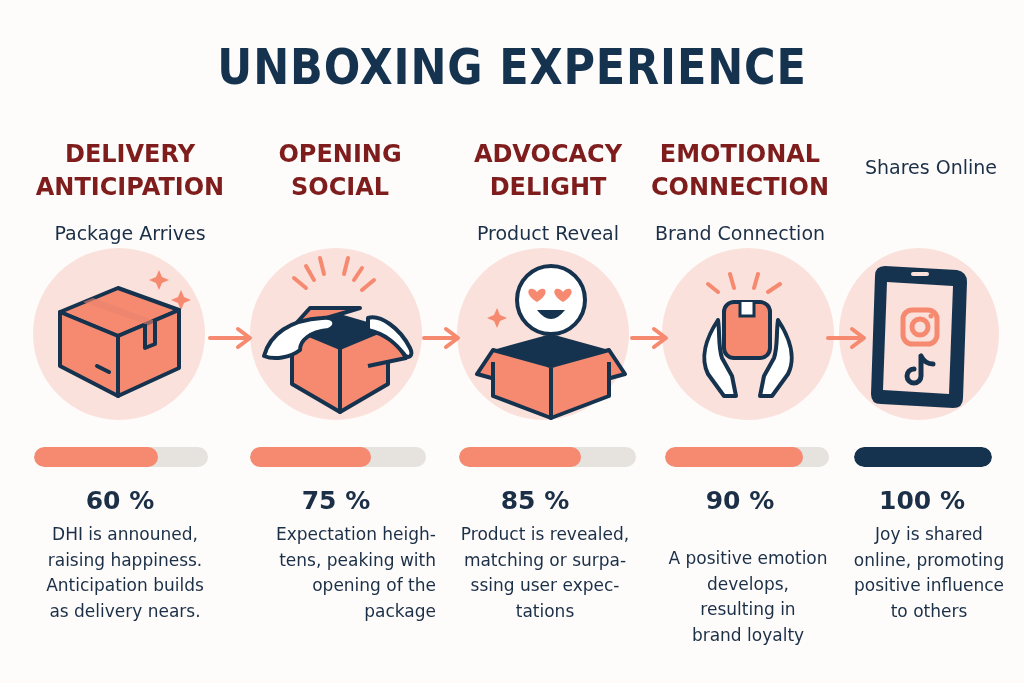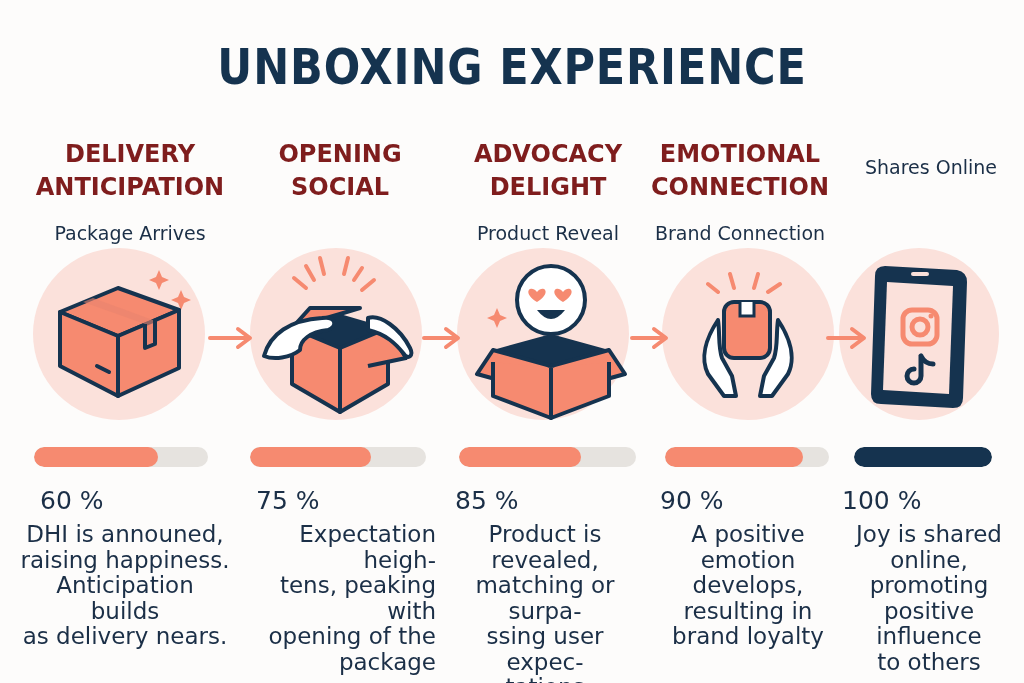--- a/index.html
+++ b/index.html
@@ -9,22 +9,22 @@
            font-family:"DejaVu Sans", sans-serif; font-weight:bold; font-size:50px; letter-spacing:1px;
            color:#15334f; transform:scaleX(0.86); }
   .stage { position:absolute; text-align:center; }
   .h { font-family:"DejaVu Sans", sans-serif; font-weight:bold; font-size:24px; line-height:33px; color:#7f1d1d; white-space:nowrap; }
   .sub { font-family:"DejaVu Sans", sans-serif; font-size:19px; line-height:26px; color:#1b2f47; white-space:nowrap; margin-top:16px; }
   .circle { position:absolute; width:172px; height:172px; border-radius:50%; background:#fbe1db; }
   .circle svg { position:absolute; left:0; top:0; }
   .arrow { position:absolute; }
   .bar { position:absolute; height:20px; border-radius:10px; background:#e6e3df; overflow:hidden; }
   .bar .fill { height:100%; border-radius:10px; background:#f68a70; }
-  .pct { position:absolute; text-align:left; font-family:"DejaVu Sans", sans-serif; font-weight:normal; font-size:25px; color:#1b2f47; }
-  .desc { position:absolute; text-align:center; font-family:"DejaVu Sans", sans-serif; font-size:23px; line-height:25.5px; color:#1b2f47; white-space:pre-line; }
+  .pct { position:absolute; text-align:center; font-family:"DejaVu Sans", sans-serif; font-weight:bold; font-size:25px; color:#1b2f47; }
+  .desc { position:absolute; text-align:center; font-family:"DejaVu Sans", sans-serif; font-size:17px; line-height:25.5px; color:#1b2f47; white-space:pre-line; }
 </style>
 </head>
 <body>
 
 <div class="title">UNBOXING EXPERIENCE</div>
 
 <div class="stage" style="left:25px;top:138px;width:210px;">
   <div class="h">DELIVERY</div>
   <div class="h">ANTICIPATION</div>
   <div class="sub">Package Arrives</div>
@@ -146,20 +146,20 @@
 Anticipation builds
 as delivery nears.</div>
 <div class="desc" style="left:236px;top:522px;width:200px;text-align:right;">Expectation heigh-
 tens, peaking with
 opening of the
 package</div>
 <div class="desc" style="left:445px;top:522px;width:200px;">Product is revealed,
 matching or surpa-
 ssing user expec-
 tations</div>
-<div class="desc" style="left:650px;top:522px;width:196px;">A positive emotion
+<div class="desc" style="left:650px;top:546px;width:196px;">A positive emotion
 develops,
 resulting in
 brand loyalty</div>
 <div class="desc" style="left:840px;top:522px;width:178px;">Joy is shared
 online, promoting
 positive influence
 to others</div>
 
 </body></html>

